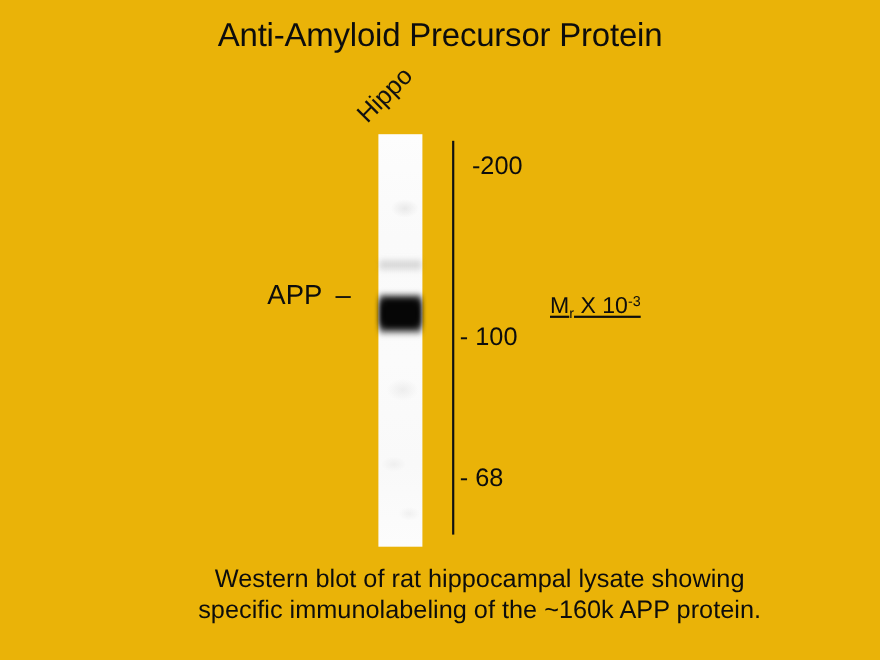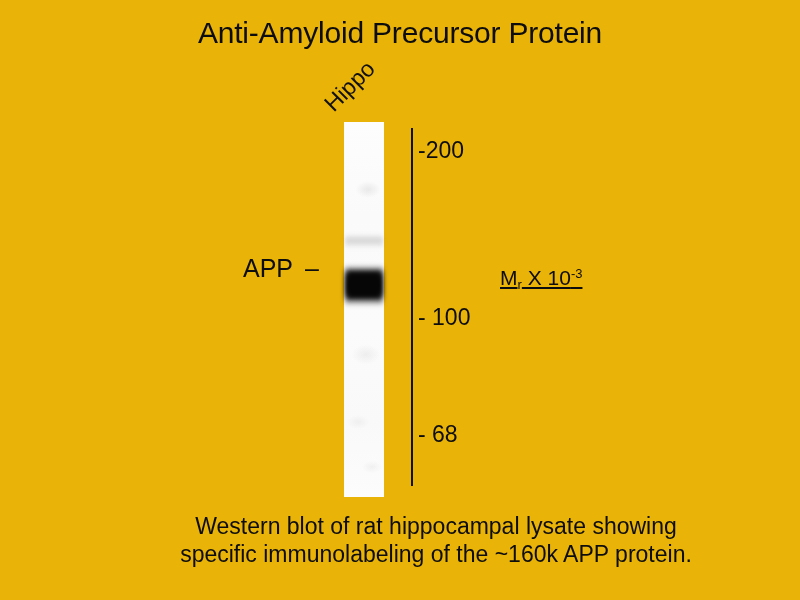--- a/index.html
+++ b/index.html
@@ -125,22 +125,22 @@
     background: #111111;
   }
   .marker {
     position: absolute;
     left: 418px;
     font-size: 23px;
     color: #0d0d0d;
     white-space: nowrap;
     line-height: 1;
   }
-  .marker-200 { top: 139px; }
-  .marker-100 { top: 306px; }
+  .marker-200 { top: 139px; margin-left: 11px; }
+  .marker-100 { top: 295px; }
   .marker-68  { top: 423px; }
 
   
   .mr-label {
     position: absolute;
     left: 500px;
     top: 267px;
     font-size: 21px;
     color: #0d0d0d;
     white-space: nowrap;

